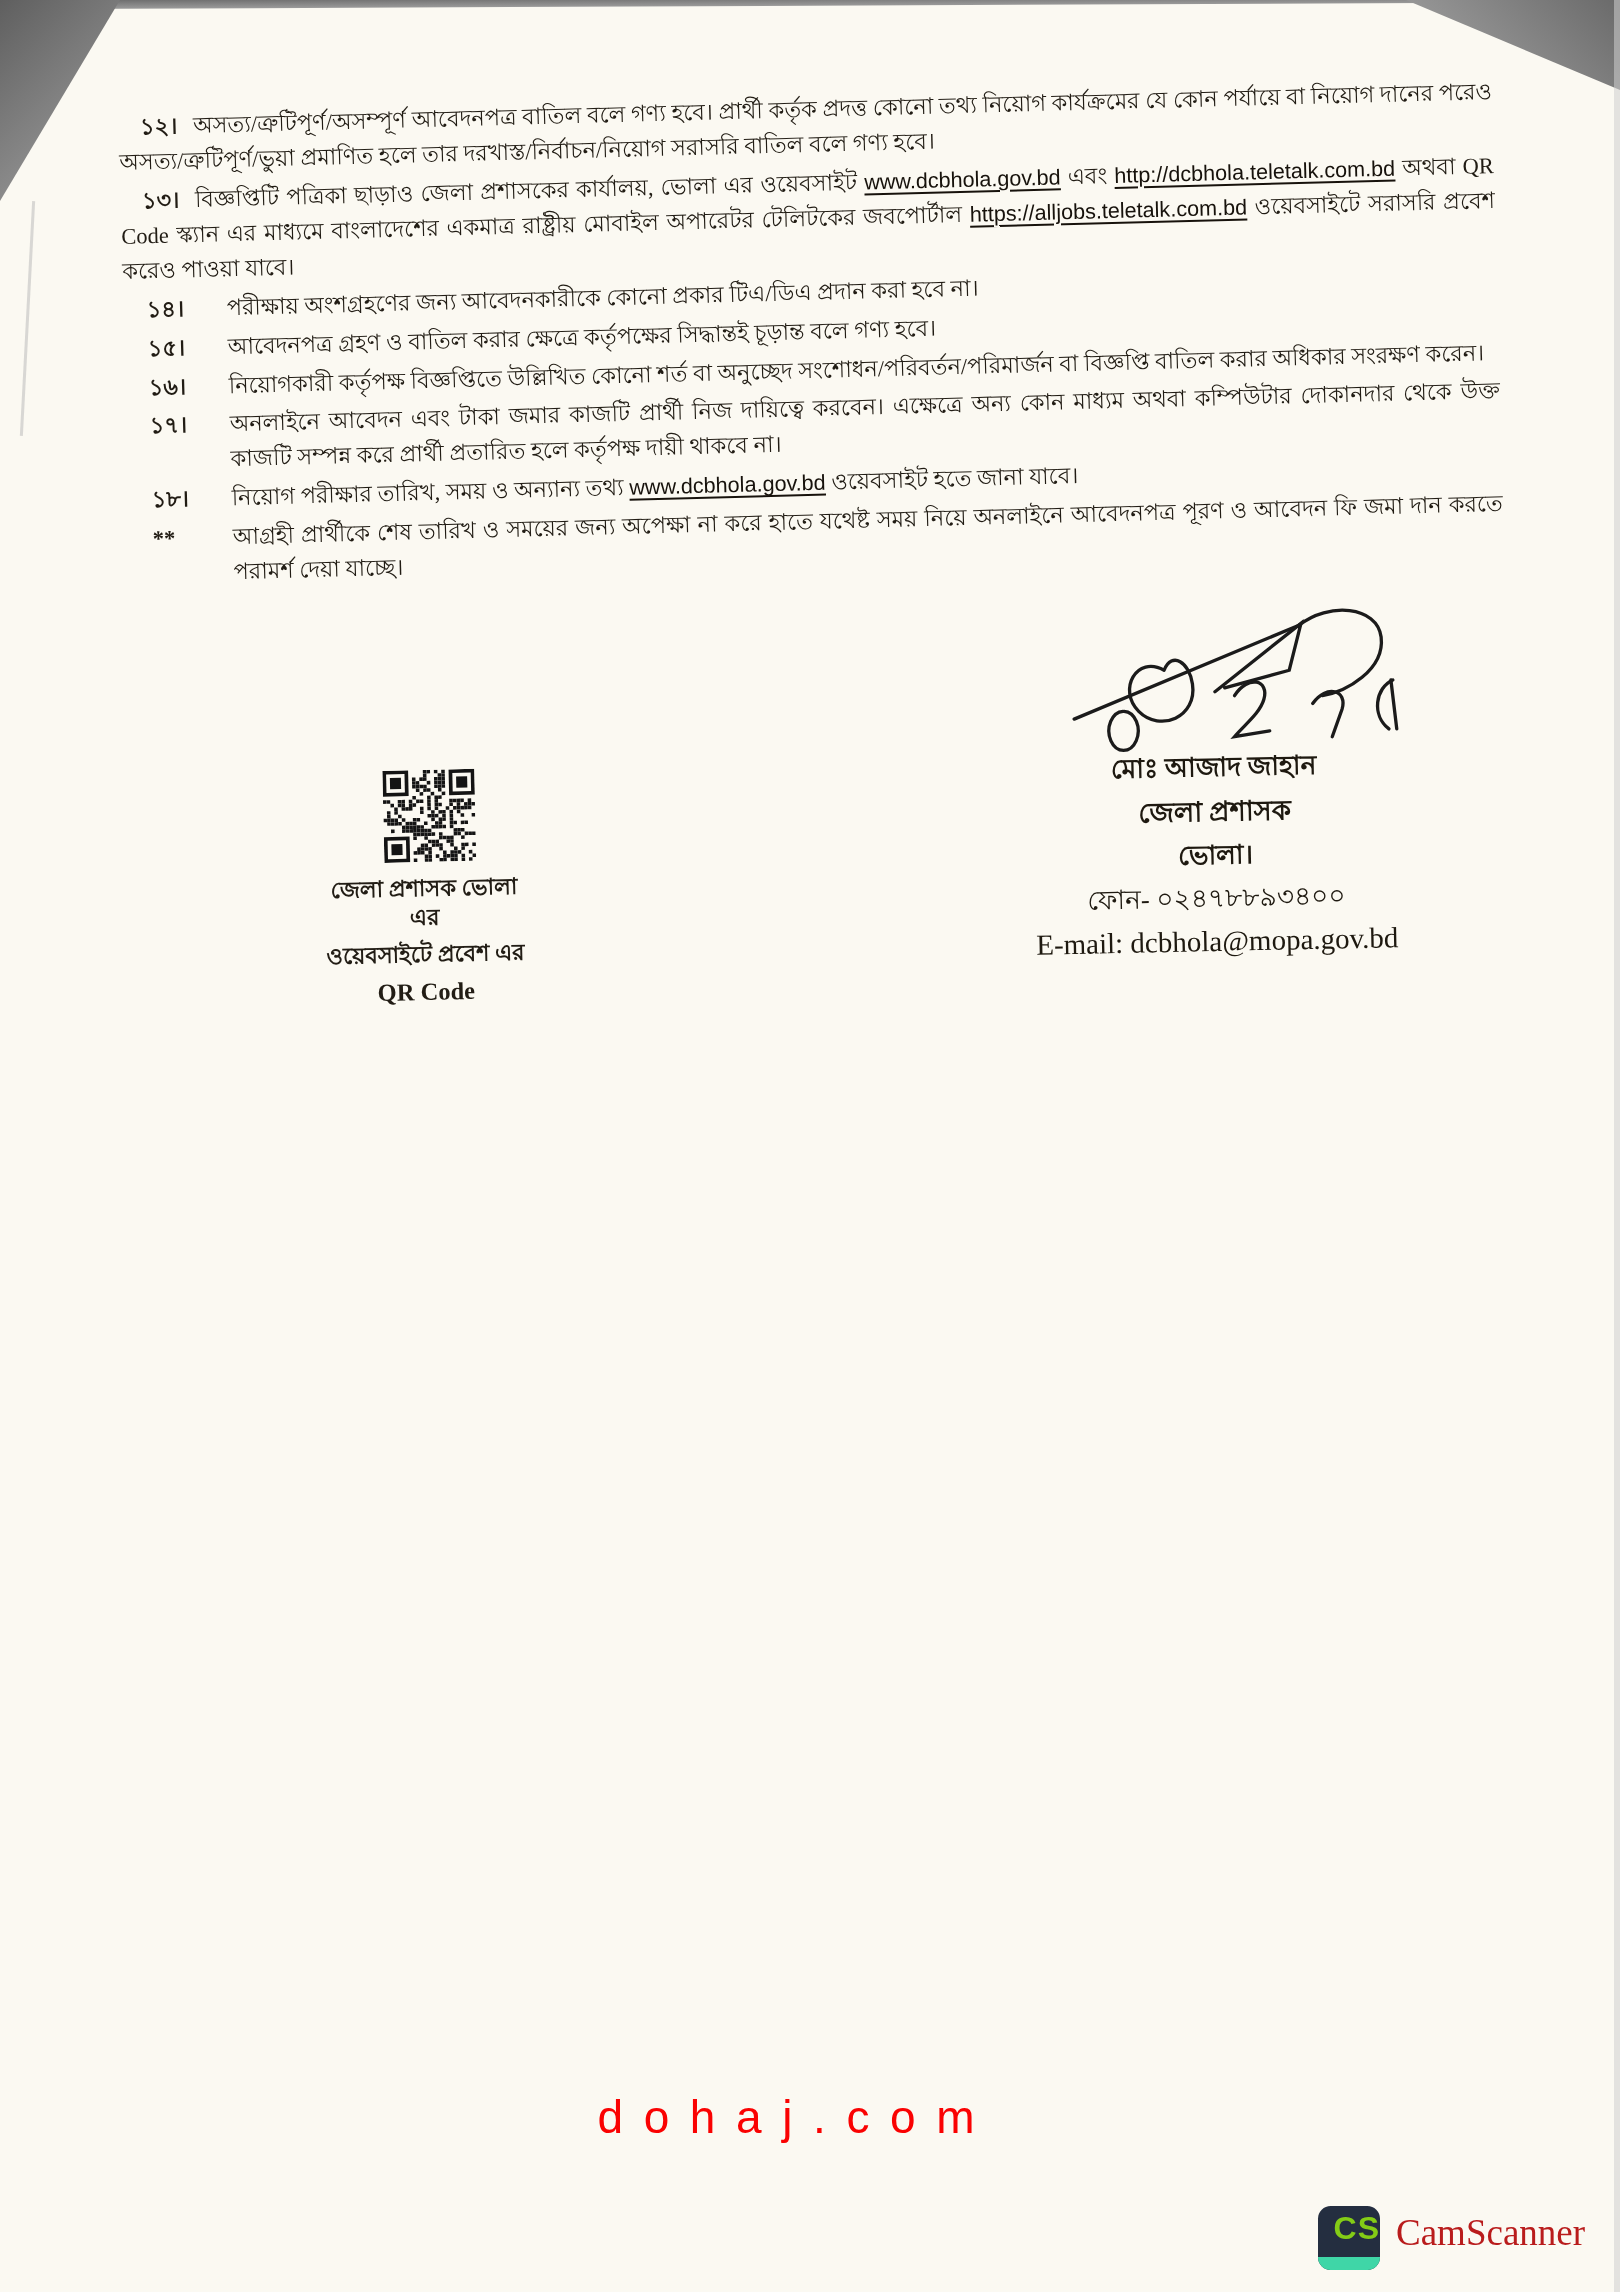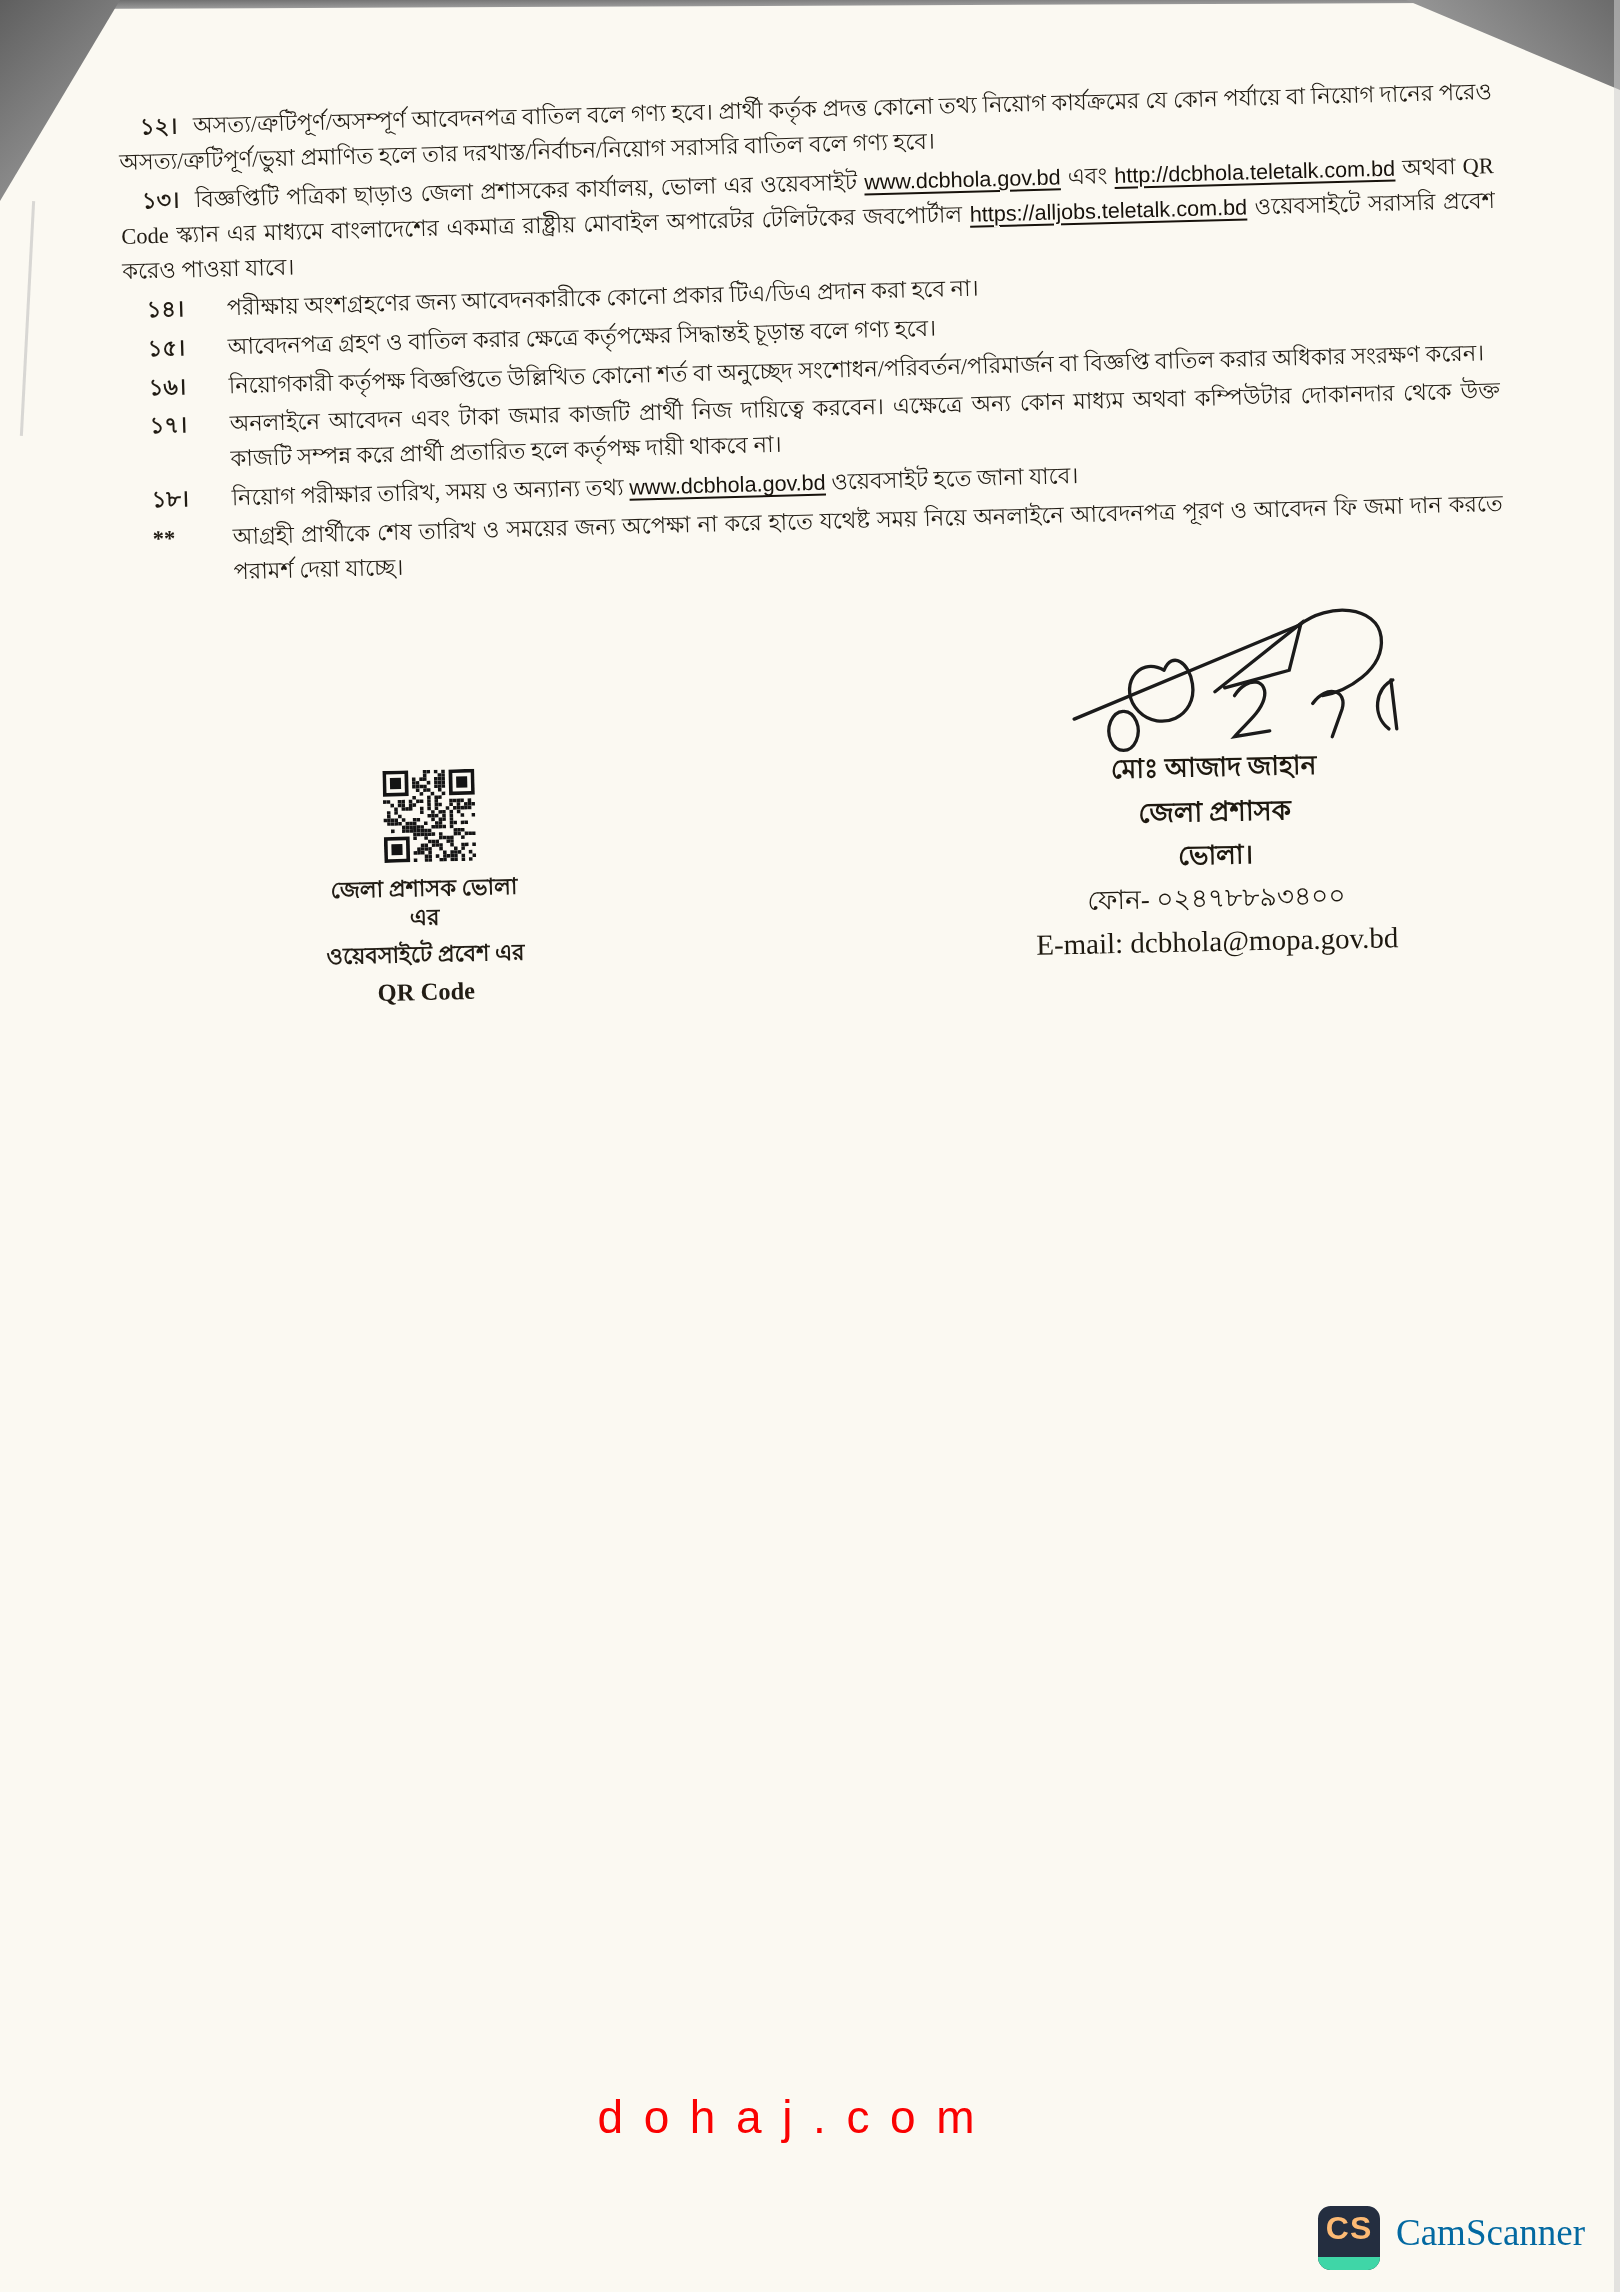--- a/index.html
+++ b/index.html
@@ -39,23 +39,23 @@
   .sig-place{font-size:26.5px;font-weight:600;line-height:43px;}
   .sig-phone{font-size:26.5px;line-height:42px;}
   .sig-email{font-size:29px;line-height:45px;font-family:"Liberation Serif","DejaVu Serif",serif;}
 
   
   .watermark{position:absolute;left:0;top:2090px;width:100%;text-align:center;transform:translateX(-13.7px);
     font-family:"Liberation Sans","DejaVu Sans",sans-serif;font-size:46px;letter-spacing:20.6px;color:#fa0202;}
 
   
   .scanner-icon{position:absolute;left:1318px;top:2206px;width:62px;height:64px;border-radius:12.7px;background:#242e40;overflow:hidden;}
-  .scanner-icon .cs{position:absolute;left:0;top:3.9px;width:100%;text-align:center;color:#fdba74;font-family:"Liberation Sans","DejaVu Sans",sans-serif;font-weight:bold;font-size:32px;letter-spacing:1px;}
+  .scanner-icon .cs{position:absolute;left:0;top:3.9px;width:100%;text-align:right;color:#84cc16;font-family:"Liberation Sans","DejaVu Sans",sans-serif;font-weight:bold;font-size:32px;letter-spacing:1px;}
   .scanner-icon .accent{position:absolute;left:0;bottom:0;width:100%;height:12.7px;background:#3fd6a7;}
-  .scanner-name{position:absolute;left:1396px;top:2211px;font-family:"Liberation Serif","DejaVu Serif",serif;font-size:37px;color:#0369a1;}
+  .scanner-name{position:absolute;left:1396px;top:2211px;font-family:"Liberation Serif","DejaVu Serif",serif;font-size:37px;color:#b91c1c;}
 </style>
 </head>
 <body>
 
 <div class="page" style="background: rgb(251, 249, 242);">
 
   <div class="artifact edge-top"></div>
   <div class="artifact corner-tl"></div>
   <div class="artifact corner-tr"></div>
   <div class="artifact edge-right"></div>

